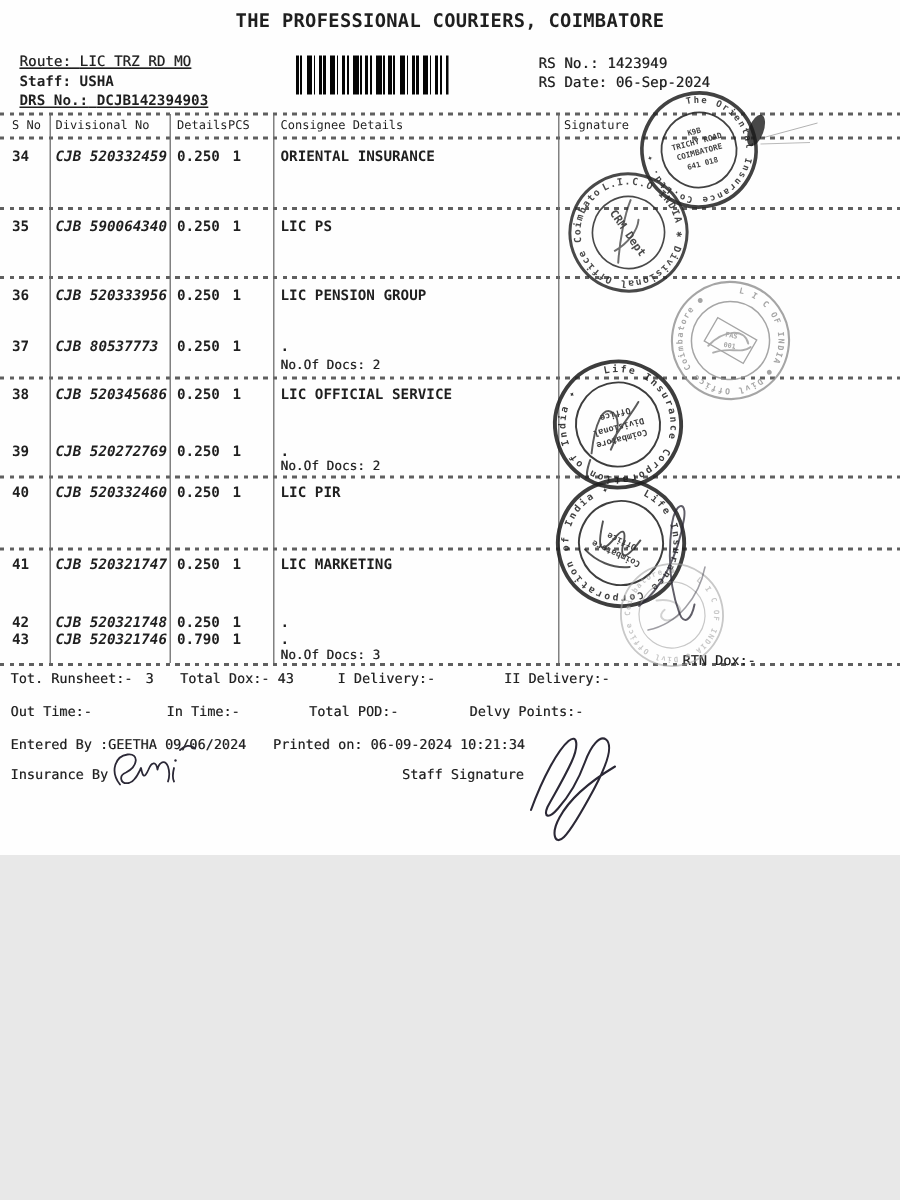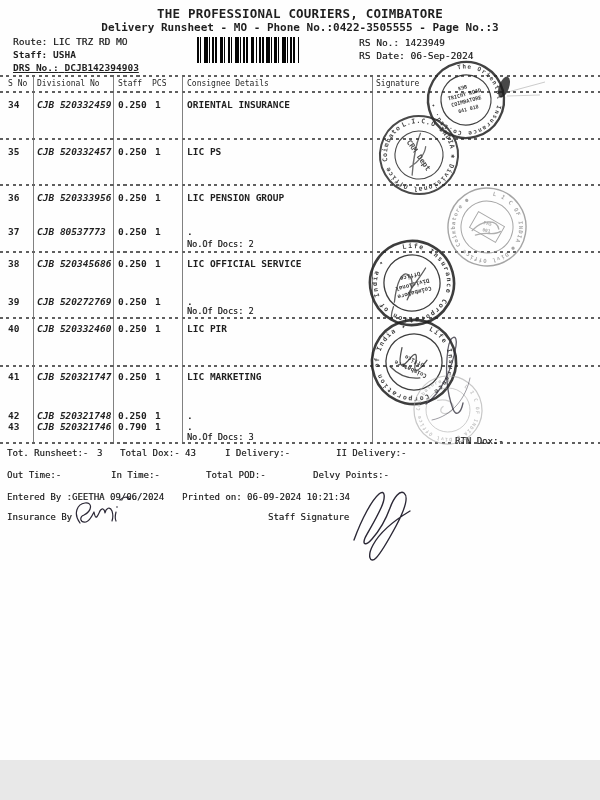--- a/index.html
+++ b/index.html
@@ -1,16 +1,16 @@
 <!DOCTYPE html>
 <html><head>
 <meta charset="utf-8">
 <style>
   html,body{margin:0;padding:0;background:#e8e8e8;}
-  .page{position:relative;width:600px;height:760px;background:#fefefe;overflow:hidden;
+  .page{position:relative;width:600px;height:570px;background:#fefefe;overflow:hidden;
         font-family:"DejaVu Sans Mono","Liberation Mono",monospace;color:#1f1f1f;}
   .abs{position:absolute;white-space:pre;}
   .title{top:6px;left:0;width:600px;text-align:center;font-size:12.5px;font-weight:700;letter-spacing:.2px;}
   .subtitle{top:21px;left:0;width:600px;text-align:center;font-size:11px;font-weight:700;}
   .meta{font-size:9.5px;}
   .b{font-weight:700;}
   .thin-ink{text-shadow:.35px 0 0 rgba(30,30,30,.55);}
   .barcode{top:37px;left:197px;width:102px;height:26px;
     background:repeating-linear-gradient(90deg,#050505 0 2px,transparent 2px 3px,#050505 3px 4.5px,
       transparent 4.5px 7.5px,#050505 7.5px 11px,transparent 11px 12px,#050505 12px 13px,transparent 13px 15.5px);}
@@ -32,23 +32,22 @@
   .cl{fill:currentColor;text-anchor:middle;font-family:"DejaVu Sans Mono",monospace;font-weight:700;}
   .pen{fill:none;stroke:currentColor;stroke-width:1.3;stroke-linecap:round;stroke-linejoin:round;}
   .ink{fill:none;stroke:#2b2836;stroke-linecap:round;stroke-linejoin:round;}
 </style>
 </head>
 <body>
 
 <div class="page">
 
   <div class="abs title">THE PROFESSIONAL COURIERS, COIMBATORE</div>
-  <div class="abs subtitle">Delivery Runsheet - MO - Phone No.:0422-3505555 - Page No.:3</div>
-
-  <div class="abs meta thin-ink" style="top:36px;left:13px;"><span>Route:</span> <span>LIC TRZ RD MO</span></div>
+
+  <div class="abs meta thin-ink" style="top:36px;left:13px;text-decoration:underline;"><span>Route:</span> <span>LIC TRZ RD MO</span></div>
   <div class="abs meta b" style="top:49px;left:13px;"><span>Staff:</span> <span>USHA</span></div>
   <div class="abs meta b" style="top:62px;left:13px;text-decoration:underline;"><span>DRS No.:</span> <span>DCJB142394903</span></div>
 
   <div class="abs barcode"></div>
 
   <div class="abs meta thin-ink" style="top:37px;left:359px;"><span>RS No.:</span> <span>1423949</span></div>
   <div class="abs meta thin-ink" style="top:50px;left:359px;"><span>RS Date:</span> <span>06-Sep-2024</span></div>
 
   <div class="table">
     <div class="hdash" style="top:0"></div>
@@ -61,36 +60,36 @@
     <div class="hdash" style="top:367px"></div>
 
     <div class="vline" style="left:33px"></div>
     <div class="vline" style="left:113px"></div>
     <div class="vline" style="left:182px"></div>
     <div class="vline" style="left:372px"></div>
 
     <div class="thead">
       <span style="top:4px;left:8px">S No</span>
       <span style="top:4px;left:37px">Divisional No</span>
-      <span style="top:4px;left:118px">Staff</span>
+      <span style="top:4px;left:118px">Details</span>
       <span style="top:4px;left:152px">PCS</span>
       <span style="top:4px;left:187px">Consignee Details</span>
       <span style="top:4px;left:376px">Signature</span>
     </div>
 
     <div class="trow">
       <span class="c1" style="top:24px">34</span>
       <span class="c2" style="top:24px">CJB 520332459</span>
       <span class="c3" style="top:24px">0.250</span>
       <span class="c4" style="top:24px">1</span>
       <span class="c5" style="top:24px">ORIENTAL INSURANCE</span>
     </div>
     <div class="trow">
       <span class="c1" style="top:71px">35</span>
-      <span class="c2" style="top:71px">CJB 520332457</span>
+      <span class="c2" style="top:71px">CJB 590064340</span>
       <span class="c3" style="top:71px">0.250</span>
       <span class="c4" style="top:71px">1</span>
       <span class="c5" style="top:71px">LIC PS</span>
     </div>
     <div class="trow">
       <span class="c1" style="top:117px">36</span>
       <span class="c2" style="top:117px">CJB 520333956</span>
       <span class="c3" style="top:117px">0.250</span>
       <span class="c4" style="top:117px">1</span>
       <span class="c5" style="top:117px">LIC PENSION GROUP</span>

